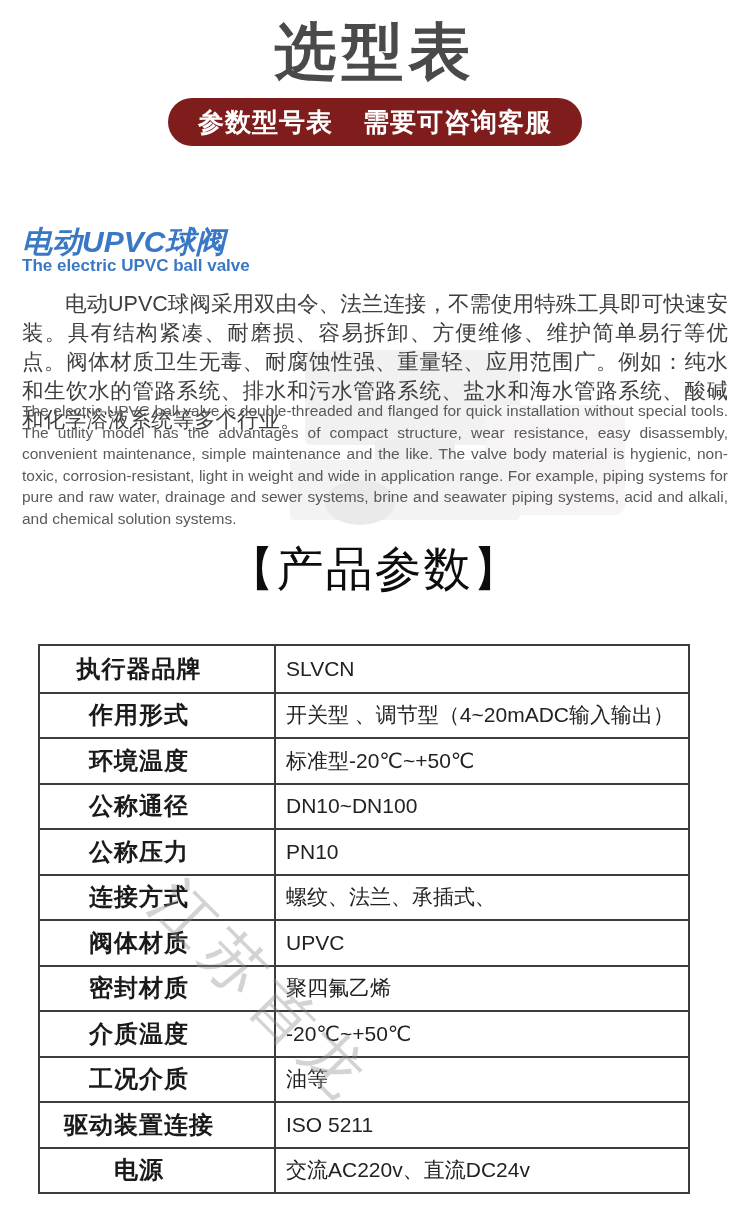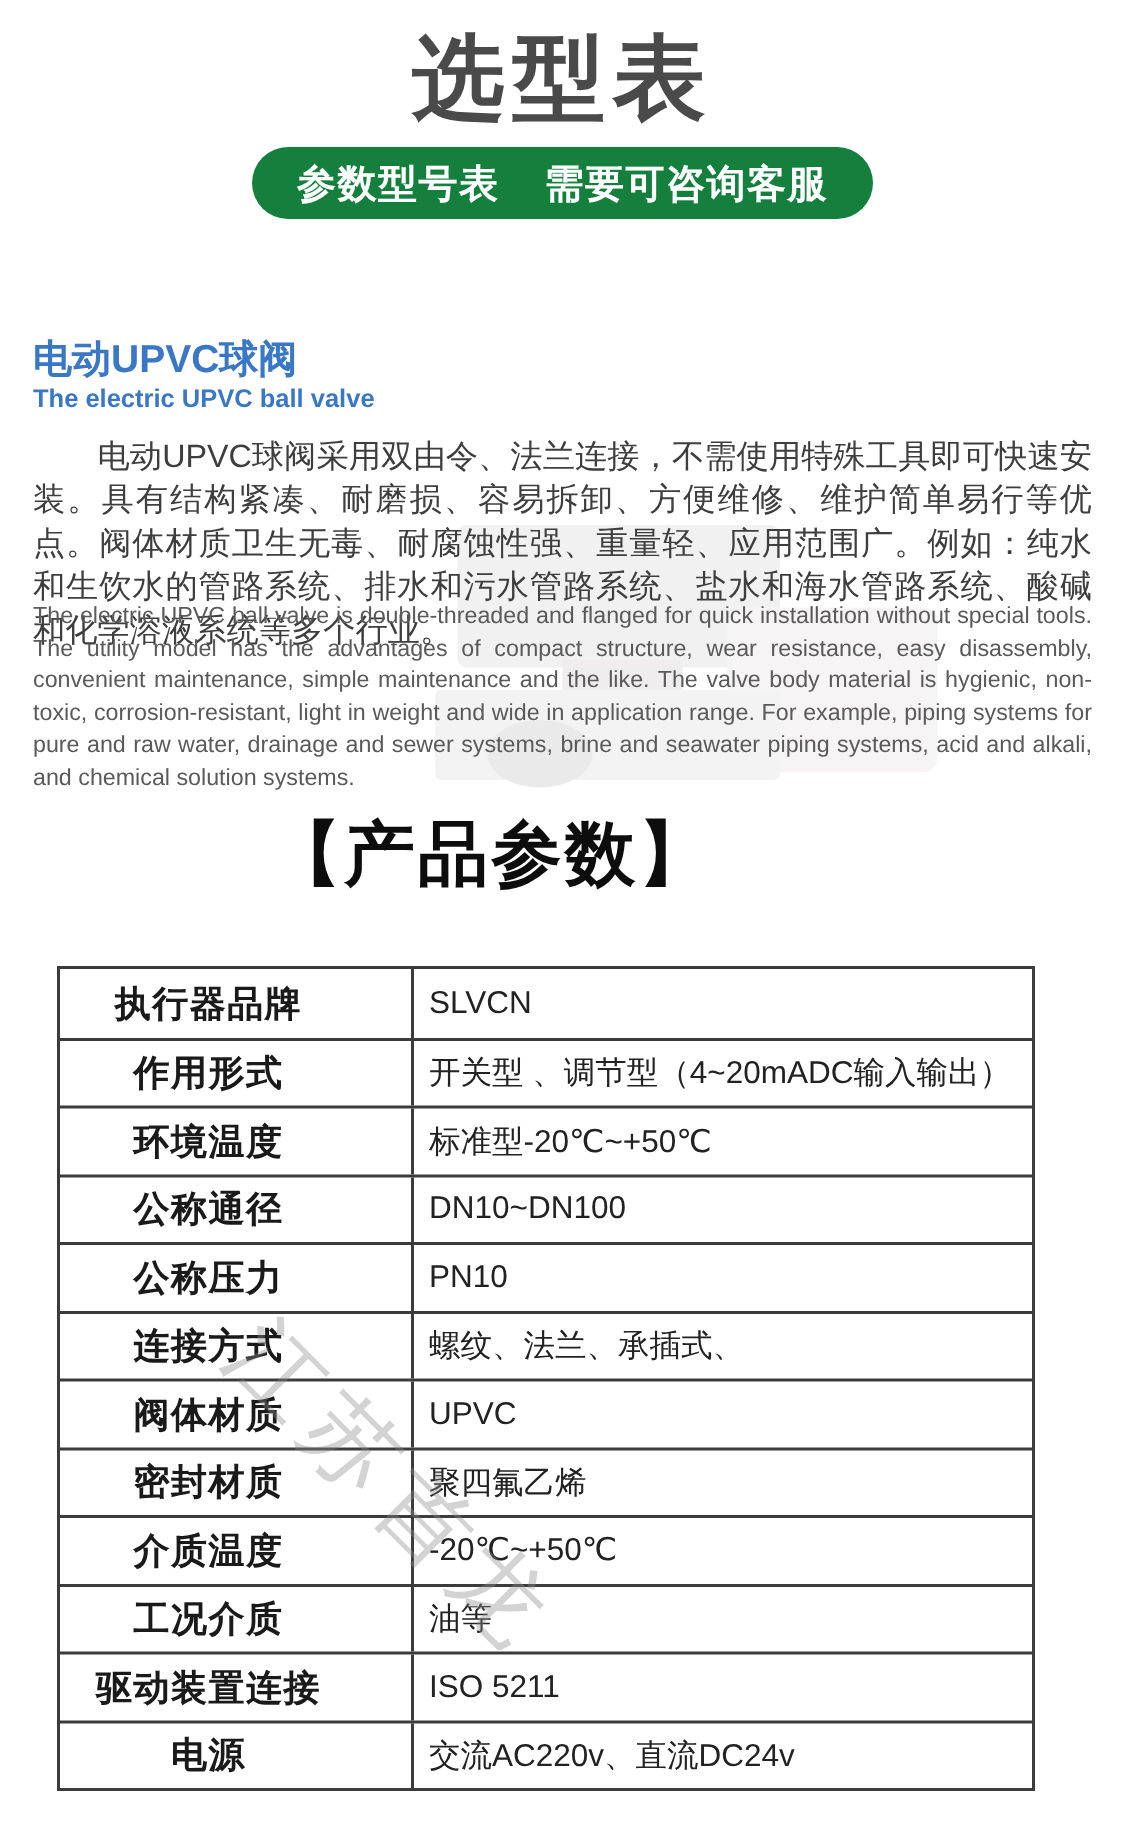--- a/index.html
+++ b/index.html
@@ -10,27 +10,27 @@
   }
   .abs{position:absolute;}
   
   .page-title{
     top:10px;left:0;width:750px;text-align:center;
     font-size:62px;font-weight:800;color:#4a4a4a;letter-spacing:5px;z-index:2;
   }
   
   .banner{
     top:98px;left:168px;width:414px;height:48px;border-radius:24px;
-    background:#15803d;display:flex;align-items:center;justify-content:center;
+    background:#7f1d1d;display:flex;align-items:center;justify-content:center;
     gap:30px;z-index:2;
   }
   .banner span{color:#ffffff;font-size:26px;font-weight:700;letter-spacing:1px;}
   
   .intro-heading-cn{
-    top:222px;left:22px;font-size:26px;font-weight:800;color:#3a78c5;z-index:2;
+    top:222px;left:22px;font-size:30px;font-weight:800;color:#3a78c5;z-index:2;font-style:italic;
   }
   .intro-heading-en{
     top:256px;left:22px;font-size:17px;font-weight:700;color:#3a78c5;z-index:2;
   }
   .p-cn{
     top:290px;left:22px;width:706px;font-size:21.5px;line-height:29px;
     color:#3e3e3e;text-align:justify;text-indent:2em;z-index:2;
   }
   .p-en{
     top:400px;left:22px;width:706px;font-size:15.5px;line-height:21.5px;
@@ -40,21 +40,21 @@
   .valve-photo{top:330px;left:280px;width:360px;height:200px;z-index:1;opacity:.55;}
   .valve-photo div{position:absolute;background:#e9e6e6;}
   .vp-actuator{left:25px;top:20px;width:215px;height:95px;border-radius:6px;}
   .vp-neck{left:95px;top:110px;width:80px;height:25px;background:#e2dfdf !important;}
   .vp-body{left:10px;top:130px;width:230px;height:60px;border-radius:4px;background:#eceaea !important;}
   .vp-flange{left:205px;top:75px;width:140px;height:110px;border-radius:10px;background:#efecec !important;}
   .vp-wheel{left:45px;top:150px;width:70px;height:45px;border-radius:50%;background:#dcd9d9 !important;}
   
   .params-heading{
     top:538px;left:0;width:655px;text-align:center;
-    font-size:47px;font-weight:700;color:#0d0d0d;letter-spacing:2px;z-index:2;
+    font-size:47px;font-weight:400;color:#0d0d0d;letter-spacing:2px;z-index:2;padding-left:47px;
   }
   
   .spec-table{
     top:644px;left:38px;width:652px;height:550px;
     border:2px solid #3c3c3c;box-sizing:border-box;
     display:grid;grid-auto-rows:1fr;z-index:2;background:transparent;
   }
   .spec-row{display:grid;grid-template-columns:198px 1fr;border-top:2px solid #3c3c3c;}
   .spec-row:first-child{border-top:none;}
   .spec-label{

